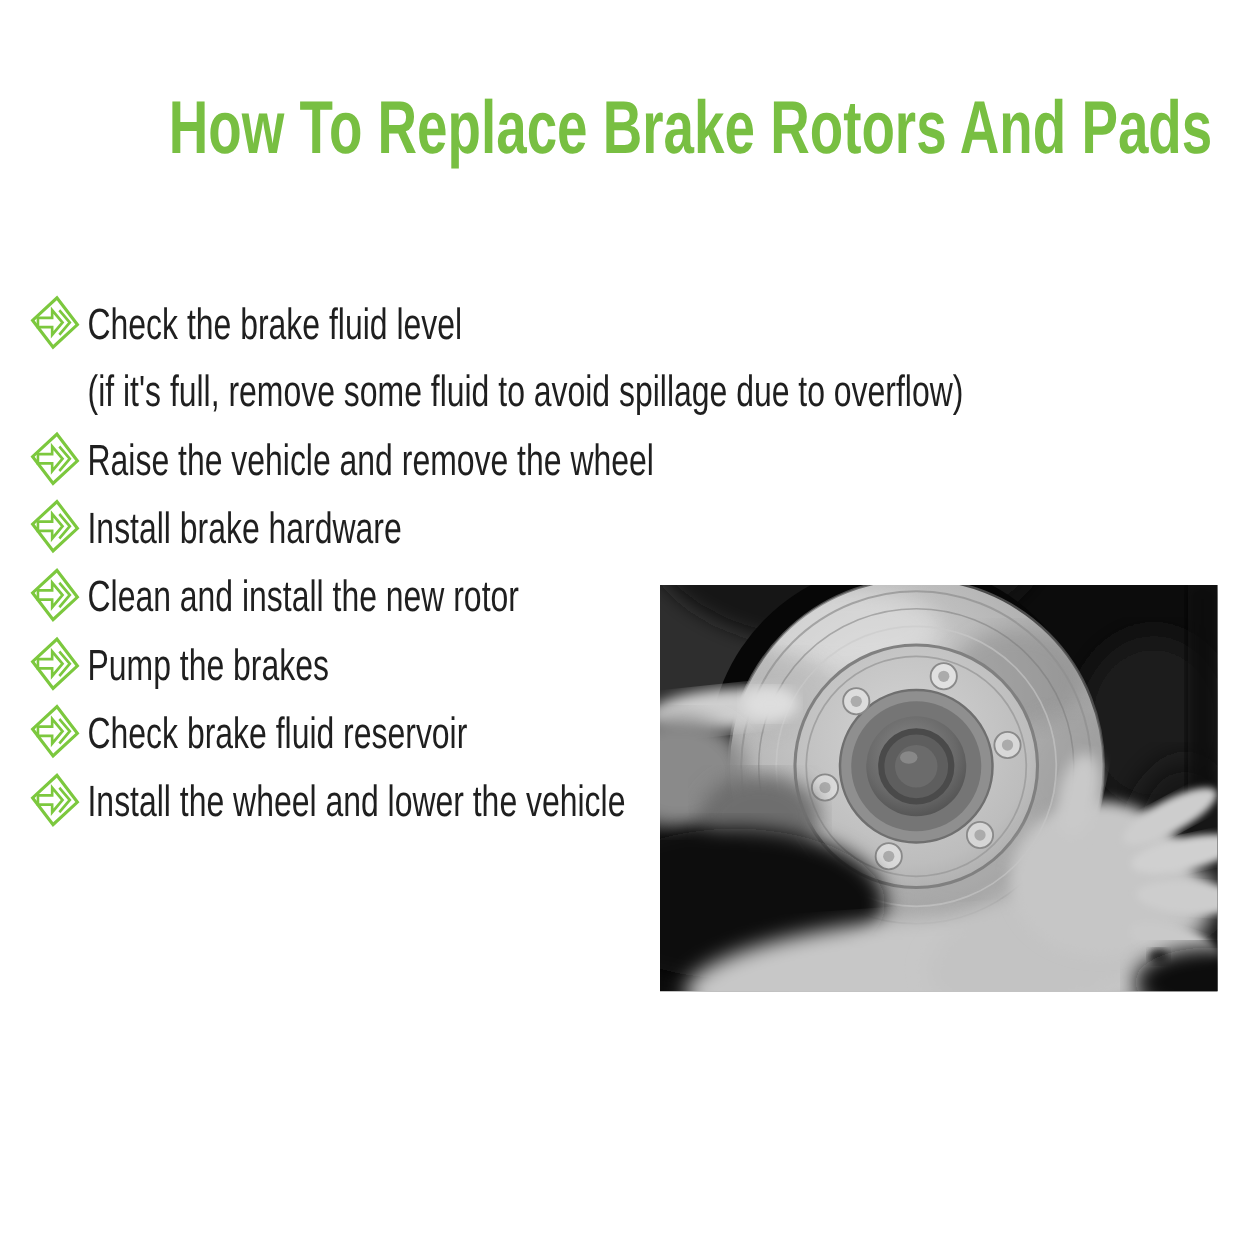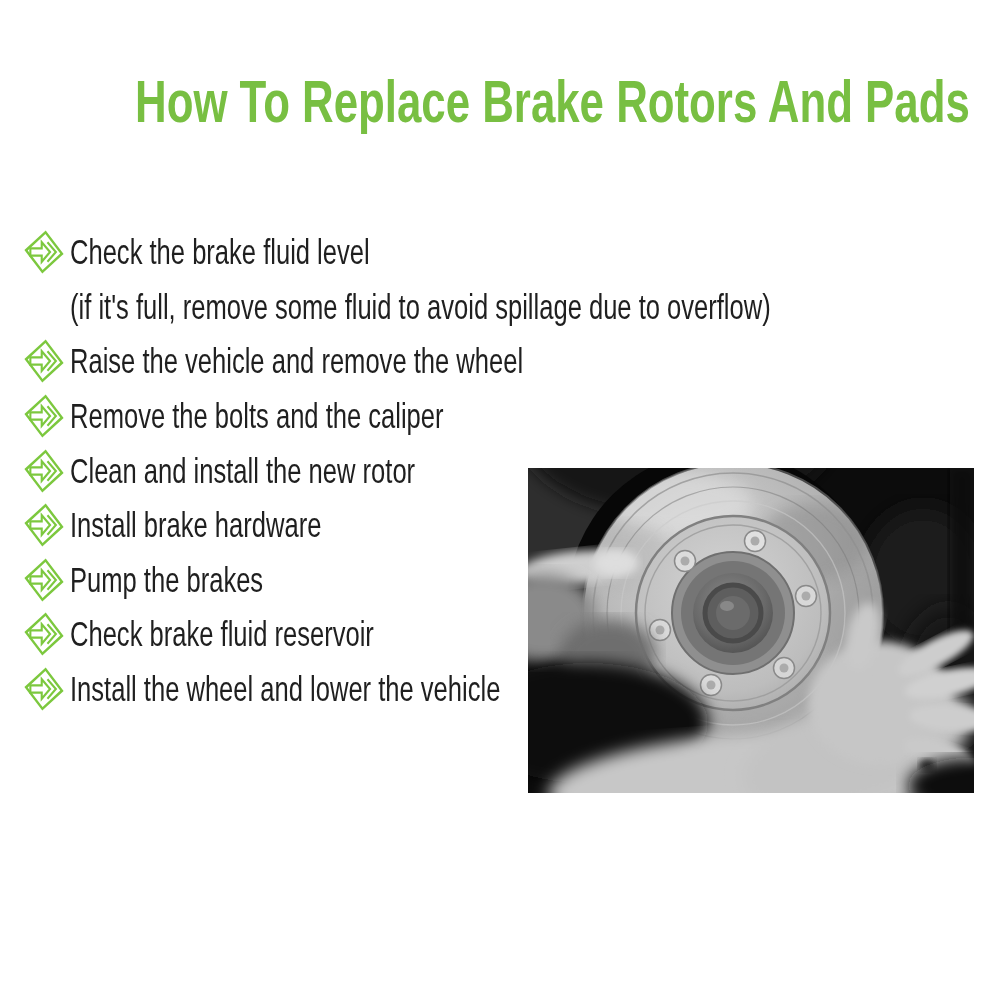--- a/index.html
+++ b/index.html
@@ -28,21 +28,21 @@
   }
   .steps {
     position: absolute;
     top: 225px;
     left: 24px;
     width: 960px;
   }
   .step {
     height: 54.6px;
     display: flex;
-    align-items: center;
+    align-items: flex-end;
   }
   .icon-slot {
     flex: 0 0 46px;
     width: 46px;
     display: flex;
     align-items: center;
   }
   .step-text {
     font-size: 35px;
     line-height: 40px;
@@ -100,41 +100,31 @@
       <span class="step-text">Raise the vehicle and remove the wheel</span>
     </div>
       <div class="step">
       <span class="icon-slot">
         <svg width="40" height="44" viewBox="0 0 44 44" preserveAspectRatio="none" aria-hidden="true">
           <rect x="8" y="8" width="28" height="28" fill="none" stroke="var(--green-icon, #7cc83e)" stroke-width="2.6" transform="rotate(50 22 22)"></rect>
           <path d="M 7 18.3 L 19.5 18.3 L 19.5 12.2 L 28.6 22 L 19.5 31.8 L 19.5 25.7 L 7 25.7 Z" fill="none" stroke="var(--green-icon, #7cc83e)" stroke-width="2.3" stroke-linejoin="miter"></path>
           <path d="M 25.8 12.2 L 35 22 L 25.8 31.8" fill="none" stroke="var(--green-icon, #7cc83e)" stroke-width="2.3"></path>
         </svg>
       </span>
-      <span class="step-text">Remove the bolts and the caliper</span>
+      <span class="step-text">Install brake hardware</span>
     </div>
       <div class="step">
       <span class="icon-slot">
         <svg width="40" height="44" viewBox="0 0 44 44" preserveAspectRatio="none" aria-hidden="true">
           <rect x="8" y="8" width="28" height="28" fill="none" stroke="var(--green-icon, #7cc83e)" stroke-width="2.6" transform="rotate(50 22 22)"></rect>
           <path d="M 7 18.3 L 19.5 18.3 L 19.5 12.2 L 28.6 22 L 19.5 31.8 L 19.5 25.7 L 7 25.7 Z" fill="none" stroke="var(--green-icon, #7cc83e)" stroke-width="2.3" stroke-linejoin="miter"></path>
           <path d="M 25.8 12.2 L 35 22 L 25.8 31.8" fill="none" stroke="var(--green-icon, #7cc83e)" stroke-width="2.3"></path>
         </svg>
       </span>
       <span class="step-text">Clean and install the new rotor</span>
-    </div>
-      <div class="step">
-      <span class="icon-slot">
-        <svg width="40" height="44" viewBox="0 0 44 44" preserveAspectRatio="none" aria-hidden="true">
-          <rect x="8" y="8" width="28" height="28" fill="none" stroke="var(--green-icon, #7cc83e)" stroke-width="2.6" transform="rotate(50 22 22)"></rect>
-          <path d="M 7 18.3 L 19.5 18.3 L 19.5 12.2 L 28.6 22 L 19.5 31.8 L 19.5 25.7 L 7 25.7 Z" fill="none" stroke="var(--green-icon, #7cc83e)" stroke-width="2.3" stroke-linejoin="miter"></path>
-          <path d="M 25.8 12.2 L 35 22 L 25.8 31.8" fill="none" stroke="var(--green-icon, #7cc83e)" stroke-width="2.3"></path>
-        </svg>
-      </span>
-      <span class="step-text">Install brake hardware</span>
     </div>
       <div class="step">
       <span class="icon-slot">
         <svg width="40" height="44" viewBox="0 0 44 44" preserveAspectRatio="none" aria-hidden="true">
           <rect x="8" y="8" width="28" height="28" fill="none" stroke="var(--green-icon, #7cc83e)" stroke-width="2.6" transform="rotate(50 22 22)"></rect>
           <path d="M 7 18.3 L 19.5 18.3 L 19.5 12.2 L 28.6 22 L 19.5 31.8 L 19.5 25.7 L 7 25.7 Z" fill="none" stroke="var(--green-icon, #7cc83e)" stroke-width="2.3" stroke-linejoin="miter"></path>
           <path d="M 25.8 12.2 L 35 22 L 25.8 31.8" fill="none" stroke="var(--green-icon, #7cc83e)" stroke-width="2.3"></path>
         </svg>
       </span>
       <span class="step-text">Pump the brakes</span>

